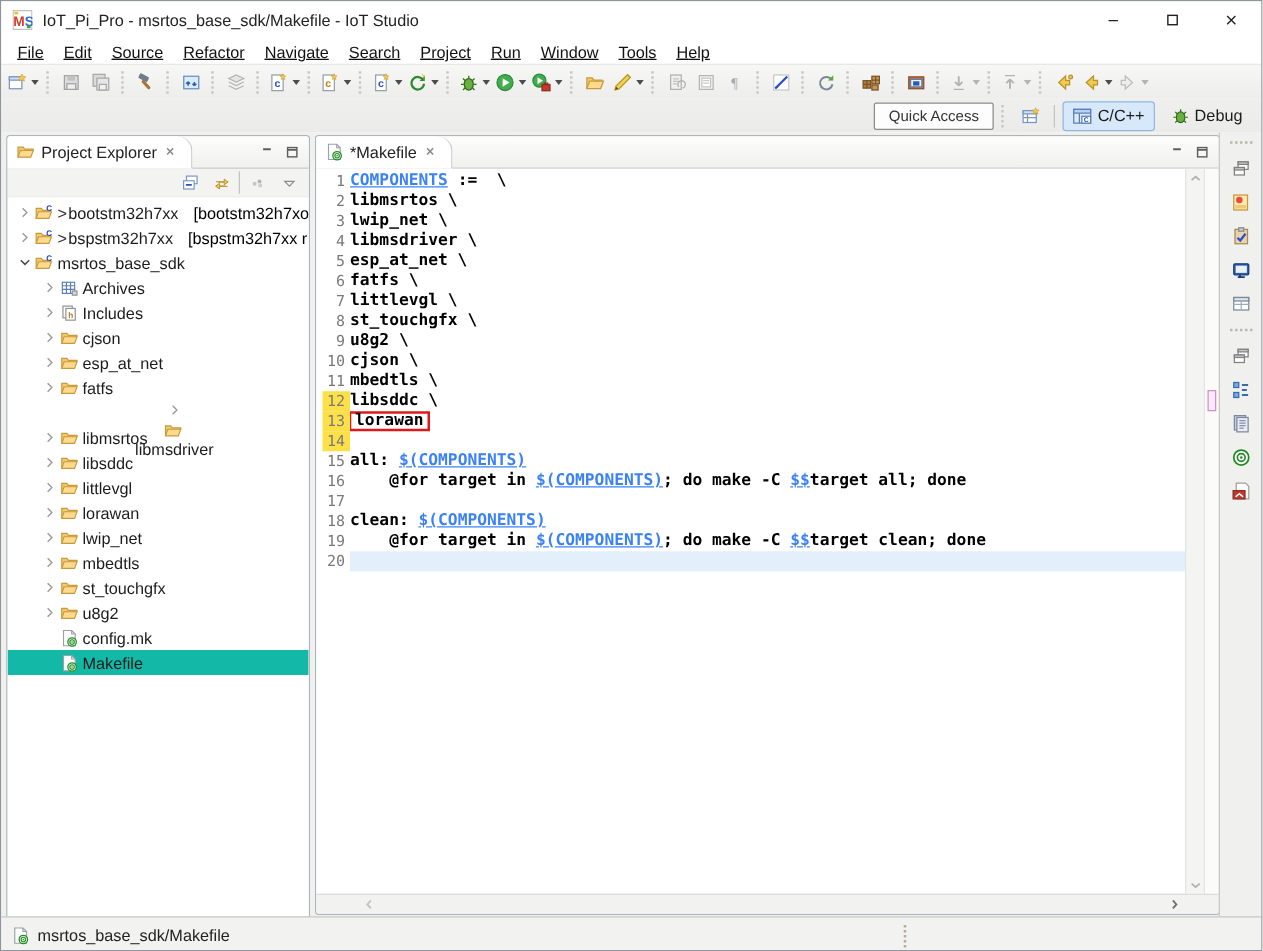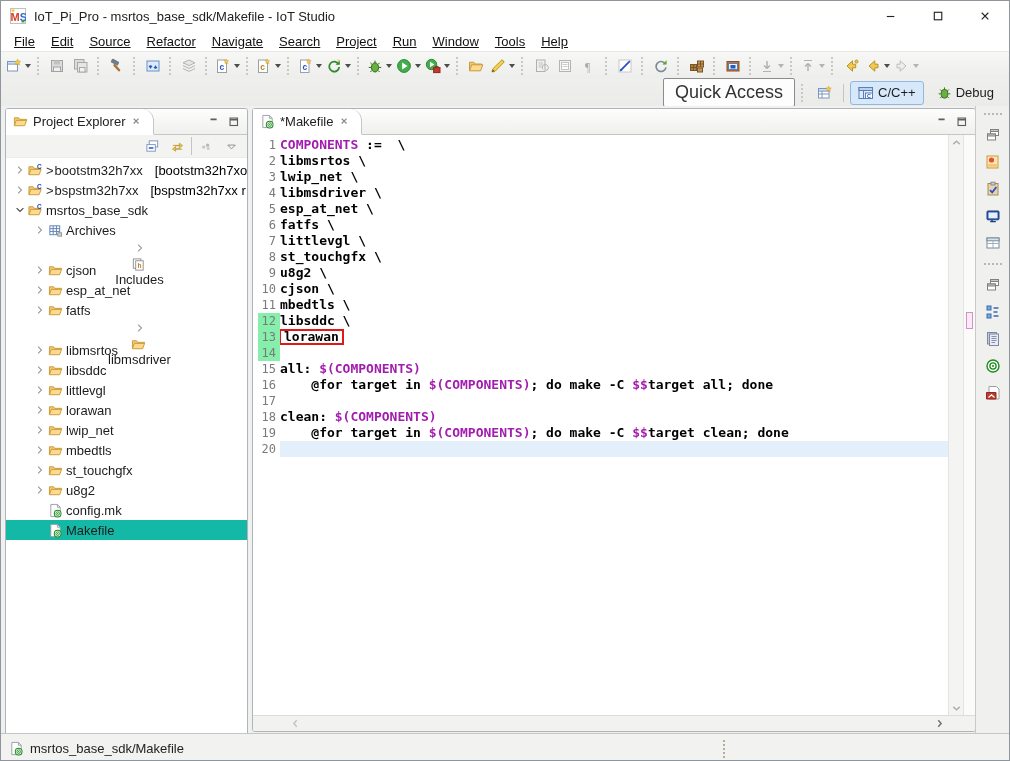--- a/index.html
+++ b/index.html
@@ -20,21 +20,21 @@
   .menu-item{padding:1px 8px; white-space:nowrap; color:#111;text-decoration:underline;}
   .menu-item .ul{text-decoration:underline;}
   
   .toolbar{height:28px; background:linear-gradient(#f7f7f6,#ededeb); display:flex; align-items:center; padding:0 3px; border-top:1px solid #e8e8e6;}
   .tbtn{height:24px; min-width:24px; display:flex; align-items:center; justify-content:center; padding:0 2px; border-radius:3px;}
   .tsep{width:6px; height:18px; border-left:2px dotted #c9c9c4; margin:0 2px 0 4px;}
   .caret{width:0; height:0; border-left:3.5px solid transparent; border-right:3.5px solid transparent; border-top:4px solid #4c4c4c; margin-left:3px;}
   .tbtn.disabled .caret{border-top-color:#b4b4b4;}
   .row2{height:27px; background:linear-gradient(#efefee,#ebebe9); display:flex; align-items:center; padding:0 8px;}
   .row2-right{margin-left:auto; display:flex; align-items:center; gap:6px;}
-  .quick-access{border:1px solid #8c8c8c; background:#fdfdfd; font-size:18px; color:#333; padding:3px 11px; border-radius:2px;}
+  .quick-access{border:1px solid #8c8c8c; background:#fdfdfd; font-size:12px; color:#333; padding:3px 11px; border-radius:2px;}
   .persp-sep{width:6px; height:18px; border-left:2px dotted #c9c9c4;}
   .vline{width:1px; height:18px; background:#c4c4c0;}
   .persp-chip{display:flex; align-items:center; gap:4px; font-size:13px; padding:3px 7px; border-radius:3px; white-space:nowrap;}
   .persp-chip.active{background:#d7e8fa; border:1px solid #8fb8e2;}
   
   .main{position:relative; height:627px; background:#f0f0ee;}
   .panel{position:absolute; background:#fff; border:1px solid #aeb4bb; border-radius:3px; display:flex; flex-direction:column; overflow:hidden;}
   .explorer{left:4px; top:2px; width:243px; height:760px;}
   .editor{left:251px; top:2px; width:724px; height:624px;}
   .panel-header{height:26px; background:linear-gradient(#fdfdfc,#f0f0ef); border-bottom:1px solid #c6c6c6; display:flex; align-items:stretch; position:relative; flex:0 0 auto;}
@@ -55,26 +55,26 @@
   
   .hscroll{height:16px; background:#f2f2f1; border-top:1px solid #dcdcda; position:relative; flex:0 0 auto;}
   .hs-arrow{position:absolute; top:0; width:16px; height:15px; display:flex; align-items:center; justify-content:center;}
   .hs-thumb{position:absolute; top:2px; height:11px; background:#c8c8c8;}
   
   .ed-body{flex:1 1 auto; display:flex; position:relative; overflow:hidden; background:#fff;}
   .gutter{width:27px; flex:0 0 auto; padding-top:2px; font-family:"DejaVu Sans Mono",monospace; font-size:12px; color:#7a7a7a;}
   .gr{display:flex; height:16px; line-height:16px;}
   .ga{width:5px; flex:0 0 auto;}
   .gn{flex:1; text-align:right; padding-right:4px;}
-  .gr.changed .gn{background:#86efac;}
+  .gr.changed .gn{background:#fde047;}
   .code{flex:1 1 auto; padding-top:2px; font-family:"DejaVu Sans Mono",monospace; font-size:13px; font-weight:bold; overflow:hidden;}
   .cl{height:16px; line-height:16px; white-space:pre;}
   .cl.current{background:#e3f0fc;}
   .cl .k{color:#000;}
-  .cl .b{color:#a21caf;}
+  .cl .b{color:#3b82f6;text-decoration:underline;}
   .redbox{display:inline-block; border:2px solid #e01818; padding:0 3px; margin-left:-1px; line-height:12px; height:16px;}
   .vscroll{width:15px; flex:0 0 auto; background:#f4f4f3; border-left:1px solid #e4e4e2; position:relative;}
   .vs-arrow{position:absolute; left:0; width:14px; height:14px; display:flex; align-items:center; justify-content:center;}
   .oruler{width:12px; flex:0 0 auto; background:#fbfbfa; border-left:1px solid #e4e4e2; position:relative;}
   .omark{position:absolute; left:2px; top:177px; width:7px; height:17px; background:#fbe9f7; border:1px solid #d193c5;}
   
   .rightbar{position:absolute; right:0; top:0; width:34px; height:627px; background:#f0f0ee; border-left:1px solid #c9c9c6; display:flex; flex-direction:column; align-items:center;}
   .vdots{width:18px; height:5px; border-top:2px dotted #b9b9b3; margin:7px 0 3px;}
   .rbtn{width:26px; height:25px; display:flex; align-items:center; justify-content:center; margin:1px 0;}
   
@@ -563,21 +563,21 @@
             </span>
             <span class="tic">
               <svg width="15" height="15" viewBox="0 0 16 16">
                 <rect x="2" y="3" width="10.5" height="9.5" fill="#fff" stroke="#5b7fb5"></rect>
                 <path d="M2 6h10.5M2 9h10.5M5.5 3v9.5M9 3v9.5" stroke="#5b7fb5"></path>
                 <rect x="10.5" y="10.5" width="4" height="3.5" fill="#d8d8d8" stroke="#909090"></rect>
               </svg>
             </span>
             <span>Archives</span>
           </div>
-          <div class="trow" style="padding-left: 26px; flex-direction: column;">
+          <div class="trow" style="padding-left: 26px;">
             <span class="texp">
               <svg width="12" height="12" viewBox="0 0 16 16">
                 <path d="M5.5 3.5L10 8l-4.5 4.5" fill="none" stroke="#9a9a9a" stroke-width="1.5"></path>
               </svg>
             </span>
             <span class="tic">
               <svg width="15" height="15" viewBox="0 0 16 16">
                 <rect x="2.5" y="2" width="8" height="10" fill="#fff" stroke="#909090"></rect>
                 <rect x="5" y="4" width="8" height="10" fill="#fff" stroke="#909090"></rect>
                 <text x="7" y="12.2" font-size="7" font-weight="bold" fill="#c07820" font-family="Liberation Sans,sans-serif">h</text>

